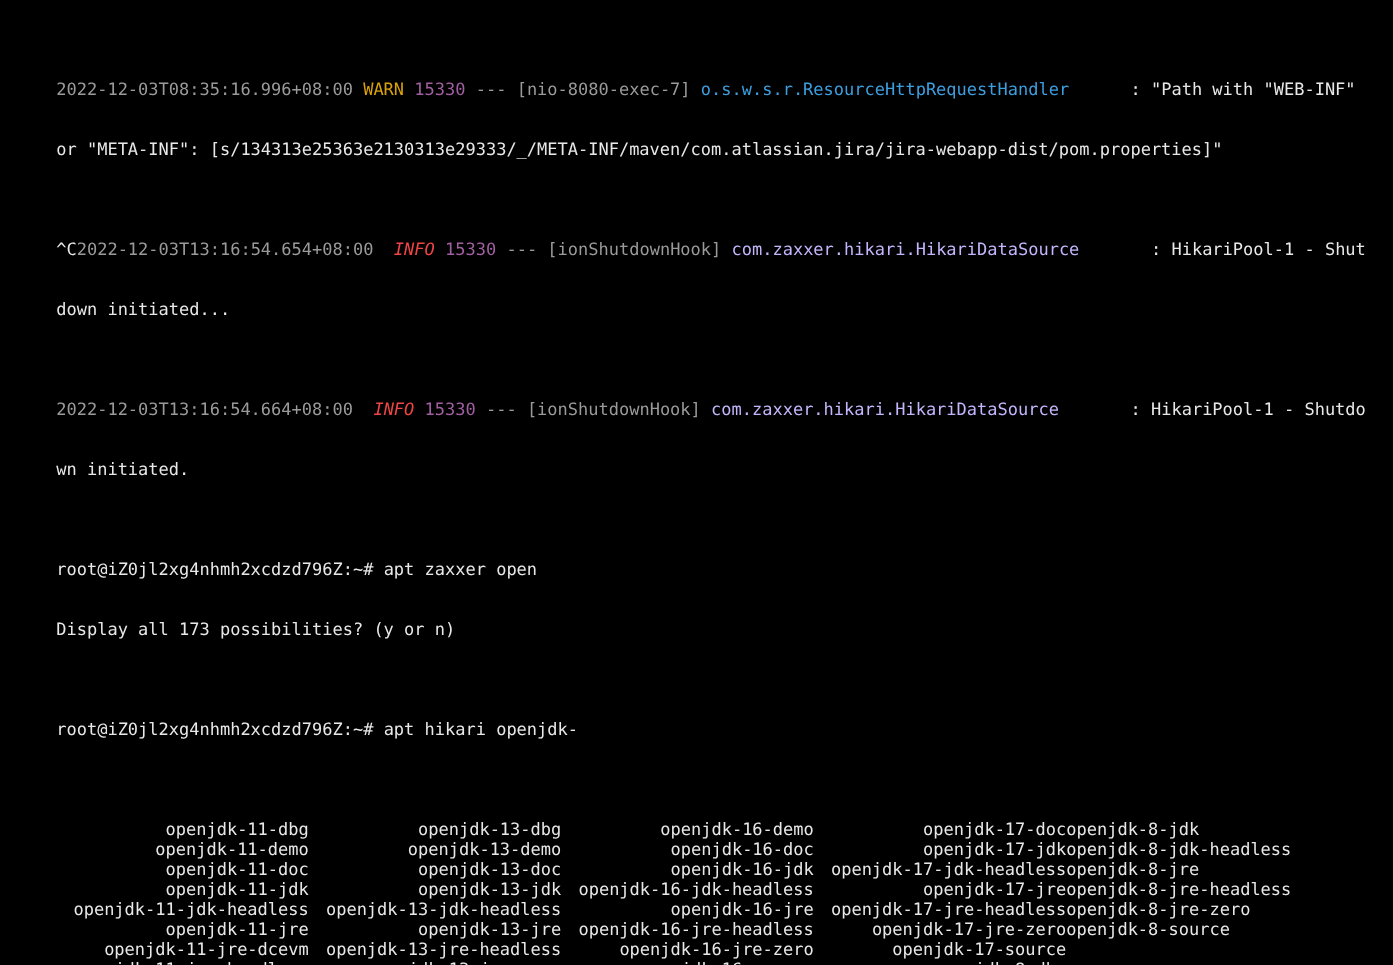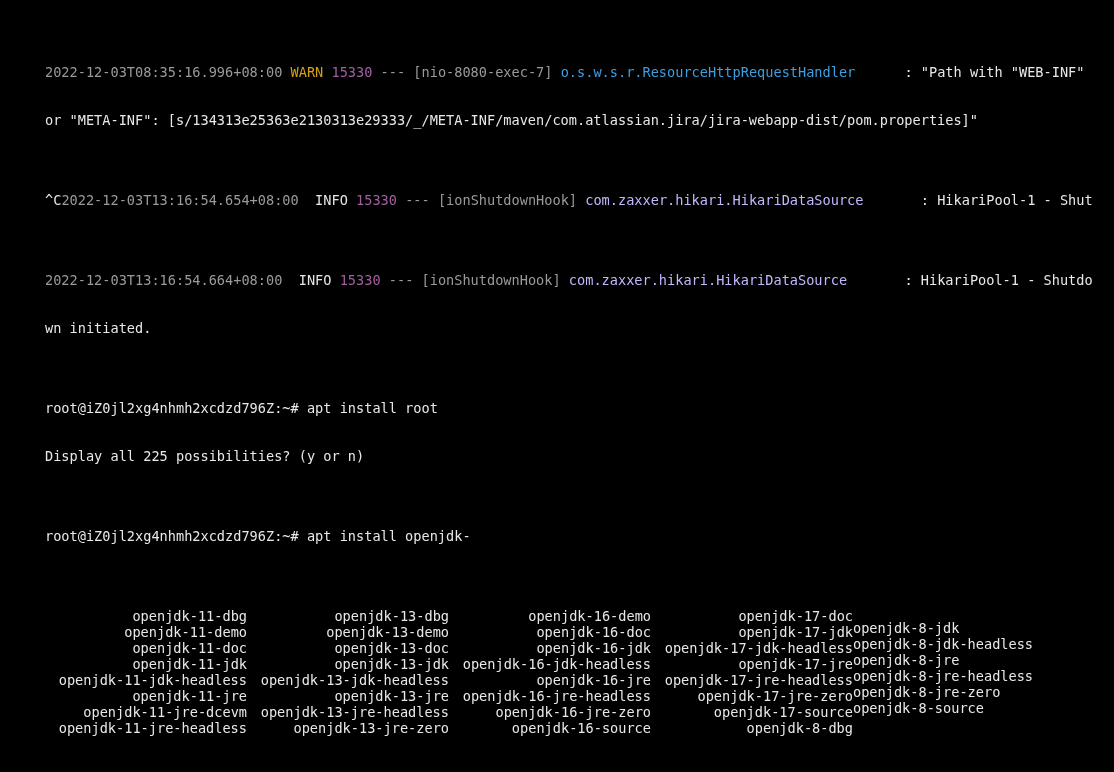--- a/index.html
+++ b/index.html
@@ -37,54 +37,55 @@
   .row {
     height: 16px;
     line-height: 16px;
     white-space: pre;
     display: block;
   }
   
   .c-default { color: #d4d4d4; }
   .c-white   { color: #e8e8e8; }
   .c-gray    { color: #9a9a9a; }
-  .c-green   { color: #e5e5e5; }
+  .c-green   { color: #ef4444; font-style: italic; }
   .c-cyan    { color: #3c9fe0; }
   .c-cyan-b  { color: #c4b5fd; }
   .c-magenta { color: #a05fa0; }
   .c-yellow  { color: #d9a10a; }
 
   
   .pkg-row { height: 16px; line-height: 16px; white-space: pre; }
   .pkg-col { display: inline-block; width: 202px; vertical-align: top; text-align: right; }
-  .pkg-col.last { width: auto; margin-top: 12px; }
+  .pkg-col.last { width: auto; }
 </style>
 </head>
 <body>
 
 <div id="terminal">
   <div class="screen">
 
     
     <div class="row"><span class="c-gray">2022-12-03T08:35:16.996+08:00</span><span class="c-default"> </span><span class="c-yellow">WARN</span><span class="c-default"> </span><span class="c-magenta">15330</span><span class="c-default"> </span><span class="c-gray">---</span><span class="c-default"> </span><span class="c-gray">[nio-8080-exec-7]</span><span class="c-default"> </span><span class="c-cyan">o.s.w.s.r.ResourceHttpRequestHandler</span><span class="c-default">      </span><span class="c-white">:</span><span class="c-default"> </span><span class="c-white">"Path with "WEB-INF"</span></div>
     <div class="row"><span class="c-white">or "META-INF": [s/134313e25363e2130313e29333/_/META-INF/maven/com.atlassian.jira/jira-webapp-dist/pom.properties]"</span></div>
 
     
     <div class="row"><span class="c-white">^C</span><span class="c-gray">2022-12-03T13:16:54.654+08:00</span><span class="c-default">  </span><span class="c-green">INFO</span><span class="c-default"> </span><span class="c-magenta">15330</span><span class="c-default"> </span><span class="c-gray">---</span><span class="c-default"> </span><span class="c-gray">[ionShutdownHook]</span><span class="c-default"> </span><span class="c-cyan-b">com.zaxxer.hikari.HikariDataSource</span><span class="c-default">       </span><span class="c-white">:</span><span class="c-default"> </span><span class="c-white">HikariPool-1 - Shut</span></div>
+    <div class="row"><span class="c-white">down initiated...</span></div>
 
     
     <div class="row"><span class="c-gray">2022-12-03T13:16:54.664+08:00</span><span class="c-default">  </span><span class="c-green">INFO</span><span class="c-default"> </span><span class="c-magenta">15330</span><span class="c-default"> </span><span class="c-gray">---</span><span class="c-default"> </span><span class="c-gray">[ionShutdownHook]</span><span class="c-default"> </span><span class="c-cyan-b">com.zaxxer.hikari.HikariDataSource</span><span class="c-default">       </span><span class="c-white">:</span><span class="c-default"> </span><span class="c-white">HikariPool-1 - Shutdo</span></div>
     <div class="row"><span class="c-white">wn initiated.</span></div>
 
     
-    <div class="row"><span class="c-white">root@iZ0jl2xg4nhmh2xcdzd796Z:~#</span><span class="c-default"> </span><span class="c-white">apt install root</span></div>
-    <div class="row"><span class="c-white">Display all 225 possibilities? (y or n)</span></div>
+    <div class="row"><span class="c-white">root@iZ0jl2xg4nhmh2xcdzd796Z:~#</span><span class="c-default"> </span><span class="c-white">apt zaxxer open</span></div>
+    <div class="row"><span class="c-white">Display all 173 possibilities? (y or n)</span></div>
 
     
-    <div class="row"><span class="c-white">root@iZ0jl2xg4nhmh2xcdzd796Z:~#</span><span class="c-default"> </span><span class="c-white">apt install openjdk-</span></div>
+    <div class="row"><span class="c-white">root@iZ0jl2xg4nhmh2xcdzd796Z:~#</span><span class="c-default"> </span><span class="c-white">apt hikari openjdk-</span></div>
 
     
     <div id="pkg-grid"><div class="pkg-row"><span class="pkg-col c-white">openjdk-11-dbg</span><span class="pkg-col c-white">openjdk-13-dbg</span><span class="pkg-col c-white">openjdk-16-demo</span><span class="pkg-col c-white">openjdk-17-doc</span><span class="pkg-col c-white last">openjdk-8-jdk</span></div><div class="pkg-row"><span class="pkg-col c-white">openjdk-11-demo</span><span class="pkg-col c-white">openjdk-13-demo</span><span class="pkg-col c-white">openjdk-16-doc</span><span class="pkg-col c-white">openjdk-17-jdk</span><span class="pkg-col c-white last">openjdk-8-jdk-headless</span></div><div class="pkg-row"><span class="pkg-col c-white">openjdk-11-doc</span><span class="pkg-col c-white">openjdk-13-doc</span><span class="pkg-col c-white">openjdk-16-jdk</span><span class="pkg-col c-white">openjdk-17-jdk-headless</span><span class="pkg-col c-white last">openjdk-8-jre</span></div><div class="pkg-row"><span class="pkg-col c-white">openjdk-11-jdk</span><span class="pkg-col c-white">openjdk-13-jdk</span><span class="pkg-col c-white">openjdk-16-jdk-headless</span><span class="pkg-col c-white">openjdk-17-jre</span><span class="pkg-col c-white last">openjdk-8-jre-headless</span></div><div class="pkg-row"><span class="pkg-col c-white">openjdk-11-jdk-headless</span><span class="pkg-col c-white">openjdk-13-jdk-headless</span><span class="pkg-col c-white">openjdk-16-jre</span><span class="pkg-col c-white">openjdk-17-jre-headless</span><span class="pkg-col c-white last">openjdk-8-jre-zero</span></div><div class="pkg-row"><span class="pkg-col c-white">openjdk-11-jre</span><span class="pkg-col c-white">openjdk-13-jre</span><span class="pkg-col c-white">openjdk-16-jre-headless</span><span class="pkg-col c-white">openjdk-17-jre-zero</span><span class="pkg-col c-white last">openjdk-8-source</span></div><div class="pkg-row"><span class="pkg-col c-white">openjdk-11-jre-dcevm</span><span class="pkg-col c-white">openjdk-13-jre-headless</span><span class="pkg-col c-white">openjdk-16-jre-zero</span><span class="pkg-col c-white">openjdk-17-source</span><span class="pkg-col c-white last"></span></div><div class="pkg-row"><span class="pkg-col c-white">openjdk-11-jre-headless</span><span class="pkg-col c-white">openjdk-13-jre-zero</span><span class="pkg-col c-white">openjdk-16-source</span><span class="pkg-col c-white">openjdk-8-dbg</span><span class="pkg-col c-white last"></span></div></div>
 
     
     
 
     
     
 

